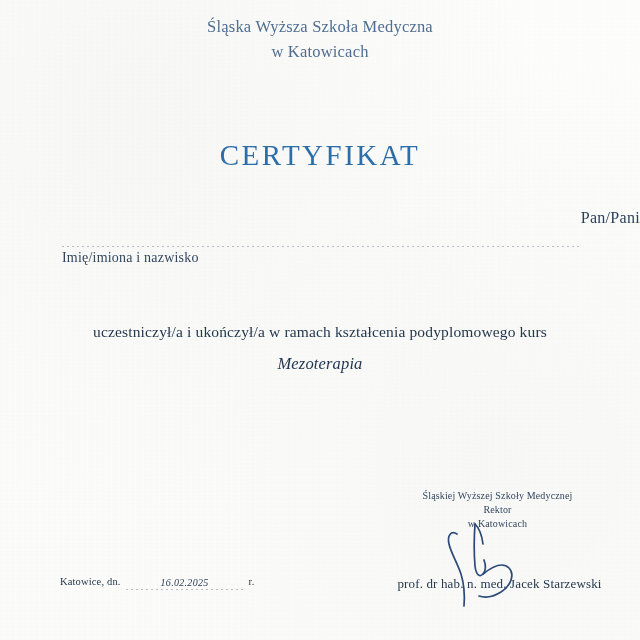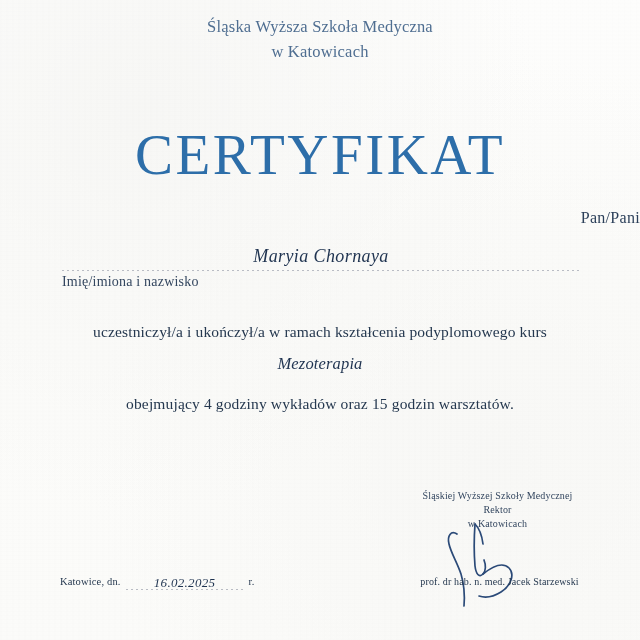--- a/index.html
+++ b/index.html
@@ -52,21 +52,21 @@
   .institution .line2 { display: block; }
 
   
   .title {
     position: absolute;
     top: 131px;
     left: 0;
     right: 0;
     text-align: center;
     color: #2d6ea9;
-    font-size: 57px;
+    font-size: 29px;
     letter-spacing: 2.5px;
     line-height: 48px;
     font-weight: normal;
     margin: 0;
   }
 
   
   .salutation {
     position: absolute;
     top: 209px;
@@ -151,21 +151,21 @@
     pointer-events: none;
   }
 
   .signatory {
     position: absolute;
     top: 576px;
     left: 382px;
     width: 235px;
     text-align: center;
     color: #25384f;
-    font-size: 10px;
+    font-size: 13px;
     letter-spacing: 0.15px;
   }
 
   
   .place-date {
     position: absolute;
     top: 576px;
     left: 60px;
     display: flex;
     align-items: flex-start;
@@ -175,21 +175,21 @@
   }
   .pd-label { white-space: nowrap; padding-bottom: 1px; }
   .pd-value-wrap {
     position: relative;
     width: 118px;
     margin: 0 5px;
     text-align: center;
   }
   .pd-value {
     font-style: italic;
-    font-size: 13px;
+    font-size: 10px;
     color: #1f3350;
     letter-spacing: 0.3px;
     line-height: 13px;
     padding-bottom: 2px;
   }
   .pd-suffix { white-space: nowrap; padding-bottom: 1px; }
 </style>
 </head>
 <body>
 
@@ -200,28 +200,26 @@
   <div class="institution">
     <span>Śląska Wyższa Szkoła Medyczna</span>
     <span class="line2">w Katowicach</span>
   </div>
 
   <h1 class="title">CERTYFIKAT</h1>
 
   <div class="salutation">Pan/Pani</div>
 
   <div class="recipient-wrap">
-    <div class="recipient-name">Maryia Chornaya</div>
     <div class="dotted-rule"></div>
     <div class="field-caption">Imię/imiona i nazwisko</div>
   </div>
 
   <div class="body-line l1">uczestniczył/a i ukończył/a w ramach kształcenia podyplomowego kurs</div>
   <div class="body-line course">Mezoterapia</div>
-  <div class="body-line l2">obejmujący 4 godziny wykładów oraz 15 godzin warsztatów.</div>
 
   <div class="rector-block">
     <span>Śląskiej Wyższej Szkoły Medycznej</span>
     <span>Rektor</span>
     <span>w Katowicach</span>
   </div>
 
   <svg class="signature" viewBox="0 0 110 86" xmlns="http://www.w3.org/2000/svg">
     <g fill="none" stroke="#2b4a78" stroke-width="1.7" stroke-linecap="round" stroke-linejoin="round">
       <path d="M12 12 C 6 8, 2 14, 4 22 C 6 31, 12 40, 16 52 C 19 62, 20 72, 19 84"></path>

